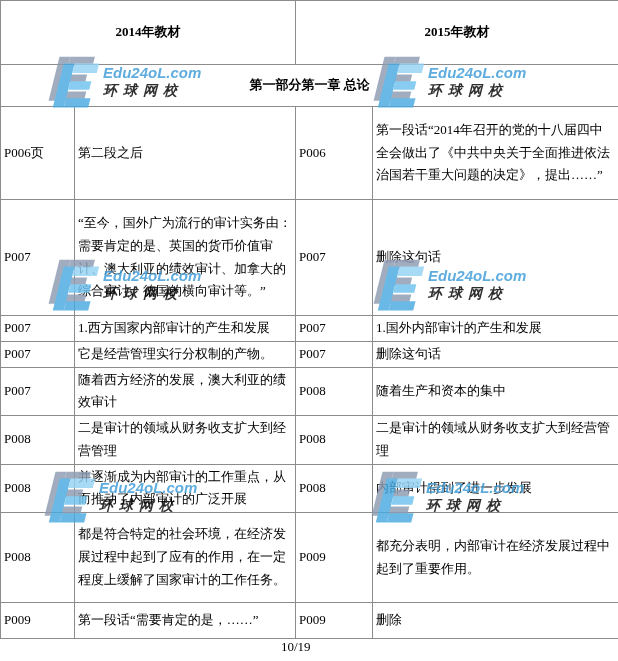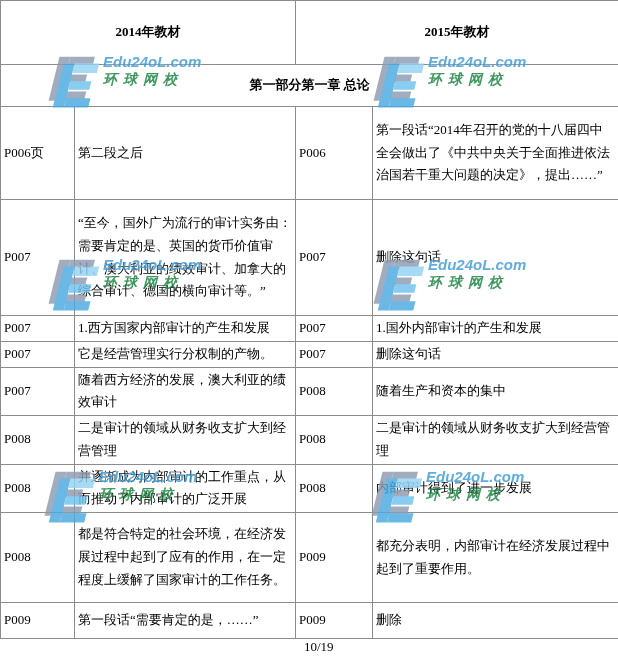--- a/index.html
+++ b/index.html
@@ -45,43 +45,43 @@
   
   .wm{
     position:absolute;
     display:flex;
     align-items:flex-start;
     gap:3px;
     opacity:0.82;
     pointer-events:none;
     z-index:5;
   }
-  .wm-text{}
+  .wm-text{margin-top:11px;}
   .wm-brand{
     font-family:"Liberation Sans","DejaVu Sans",sans-serif;
     font-style:italic;
     font-weight:bold;
     font-size:15px;
     color:#3d9bd8;
     white-space:nowrap;
     text-shadow:0 0 2px rgba(255,255,255,0.7);
   }
   .wm-cn{
     font-family:"Liberation Sans","DejaVu Sans",sans-serif;
     font-style:italic;
     font-weight:bold;
     font-size:14px;
     letter-spacing:6px;
-    color:#15803d;
+    color:#000000;
     margin-top:1px;
     white-space:nowrap;
   }
   .artifact{
     position:absolute;
-    left:304px;top:639px;
+    left:281px;top:639px;
     font-size:13px;
     color:#000;
     z-index:4;
     pointer-events:none;
   }
 </style>
 </head>
 <body>
 
 <svg width="0" height="0" style="position:absolute" aria-hidden="true">

